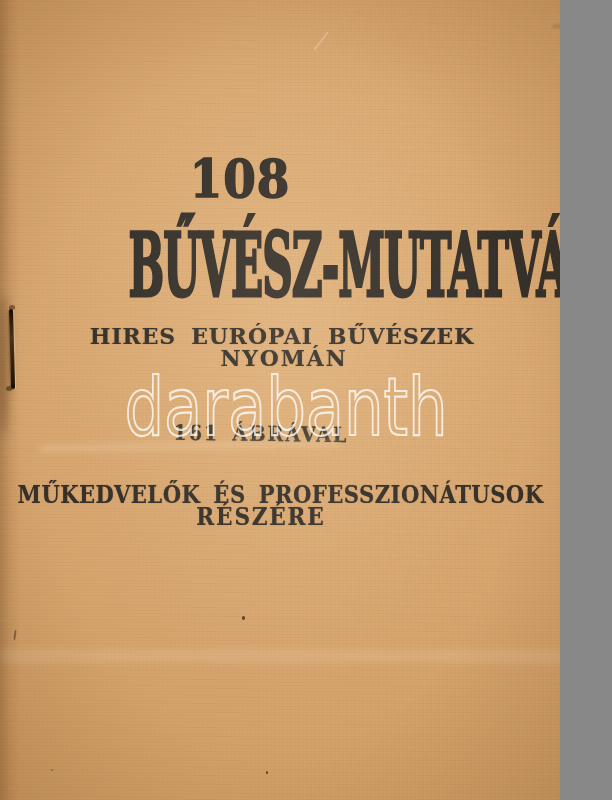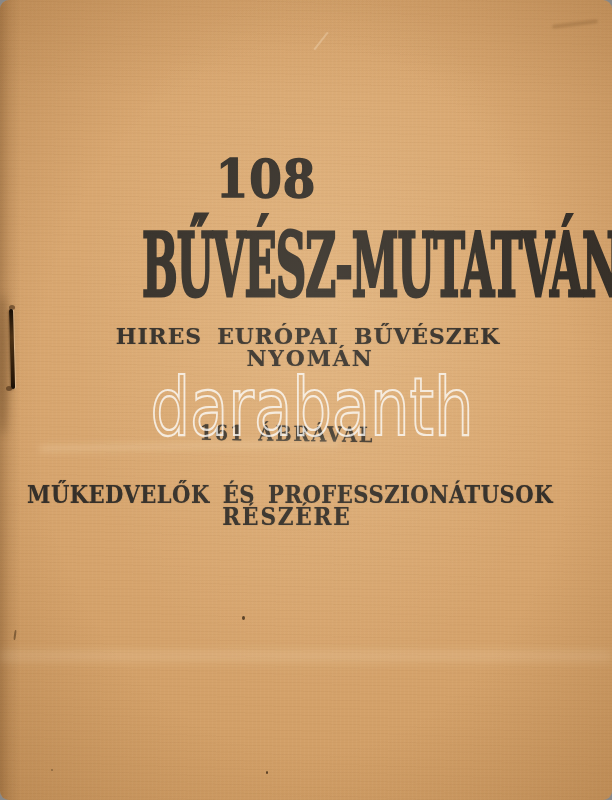--- a/index.html
+++ b/index.html
@@ -1,24 +1,23 @@
 <!DOCTYPE html>
 <html style="--paper: #d7a56e; --paper-light: #e0b17b; --paper-shadow: #bf8c52; --ink: #35302a; --watermark-stroke: #fdfdfb; --staple: #4a3015;"><head>
 <meta charset="utf-8">
 <style>
   html,body{margin:0;padding:0;background:#888;}
   .page{
     position:relative;
-    width:612px;height:800px;
+    width:560px;height:800px;
     overflow:hidden;
     font-family:"DejaVu Serif", serif;
     background:
       radial-gradient(ellipse 130% 95% at 54% 38%,
         var(--paper-light) 0%, var(--paper) 42%, #cd9a61 76%, var(--paper-shadow) 100%);
-    border-radius: 9px;
   }
   
   .texture{
     position:absolute;inset:0;pointer-events:none;
     background:
       repeating-linear-gradient(0deg, rgba(122,78,36,0.045) 0 1px, rgba(0,0,0,0) 1px 3px),
       repeating-linear-gradient(90deg, rgba(255,244,226,0.035) 0 1px, rgba(0,0,0,0) 1px 4px),
       repeating-linear-gradient(2deg, rgba(0,0,0,0) 0 7px, rgba(146,97,46,0.03) 7px 8px);
   }
   .vignette{

